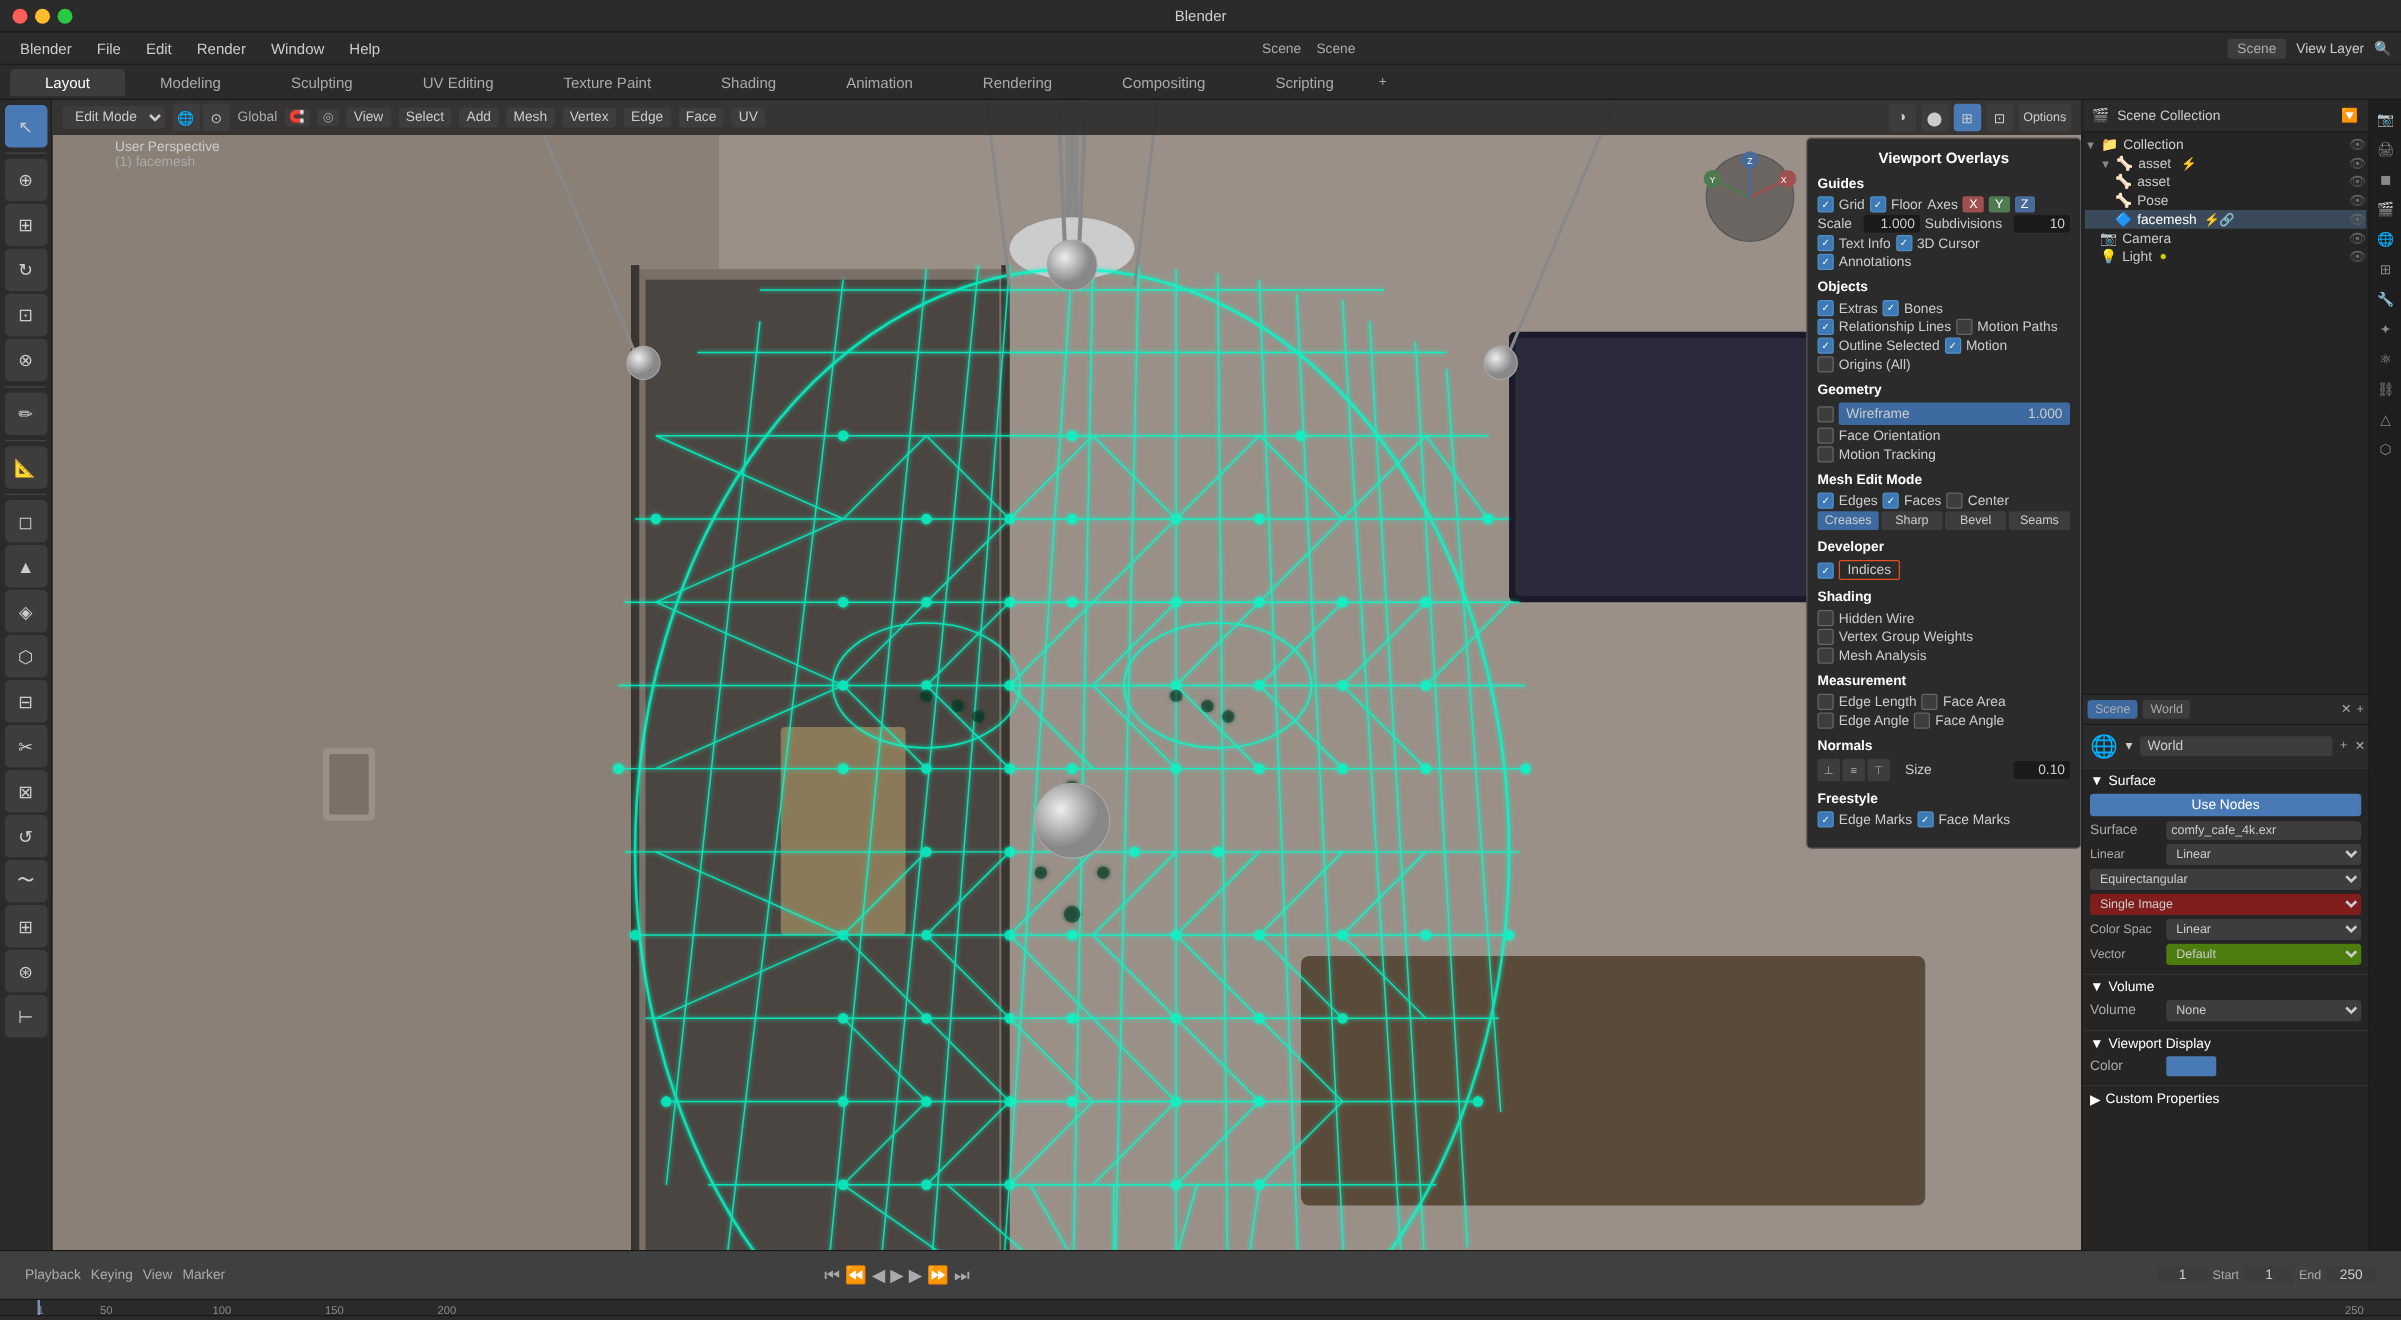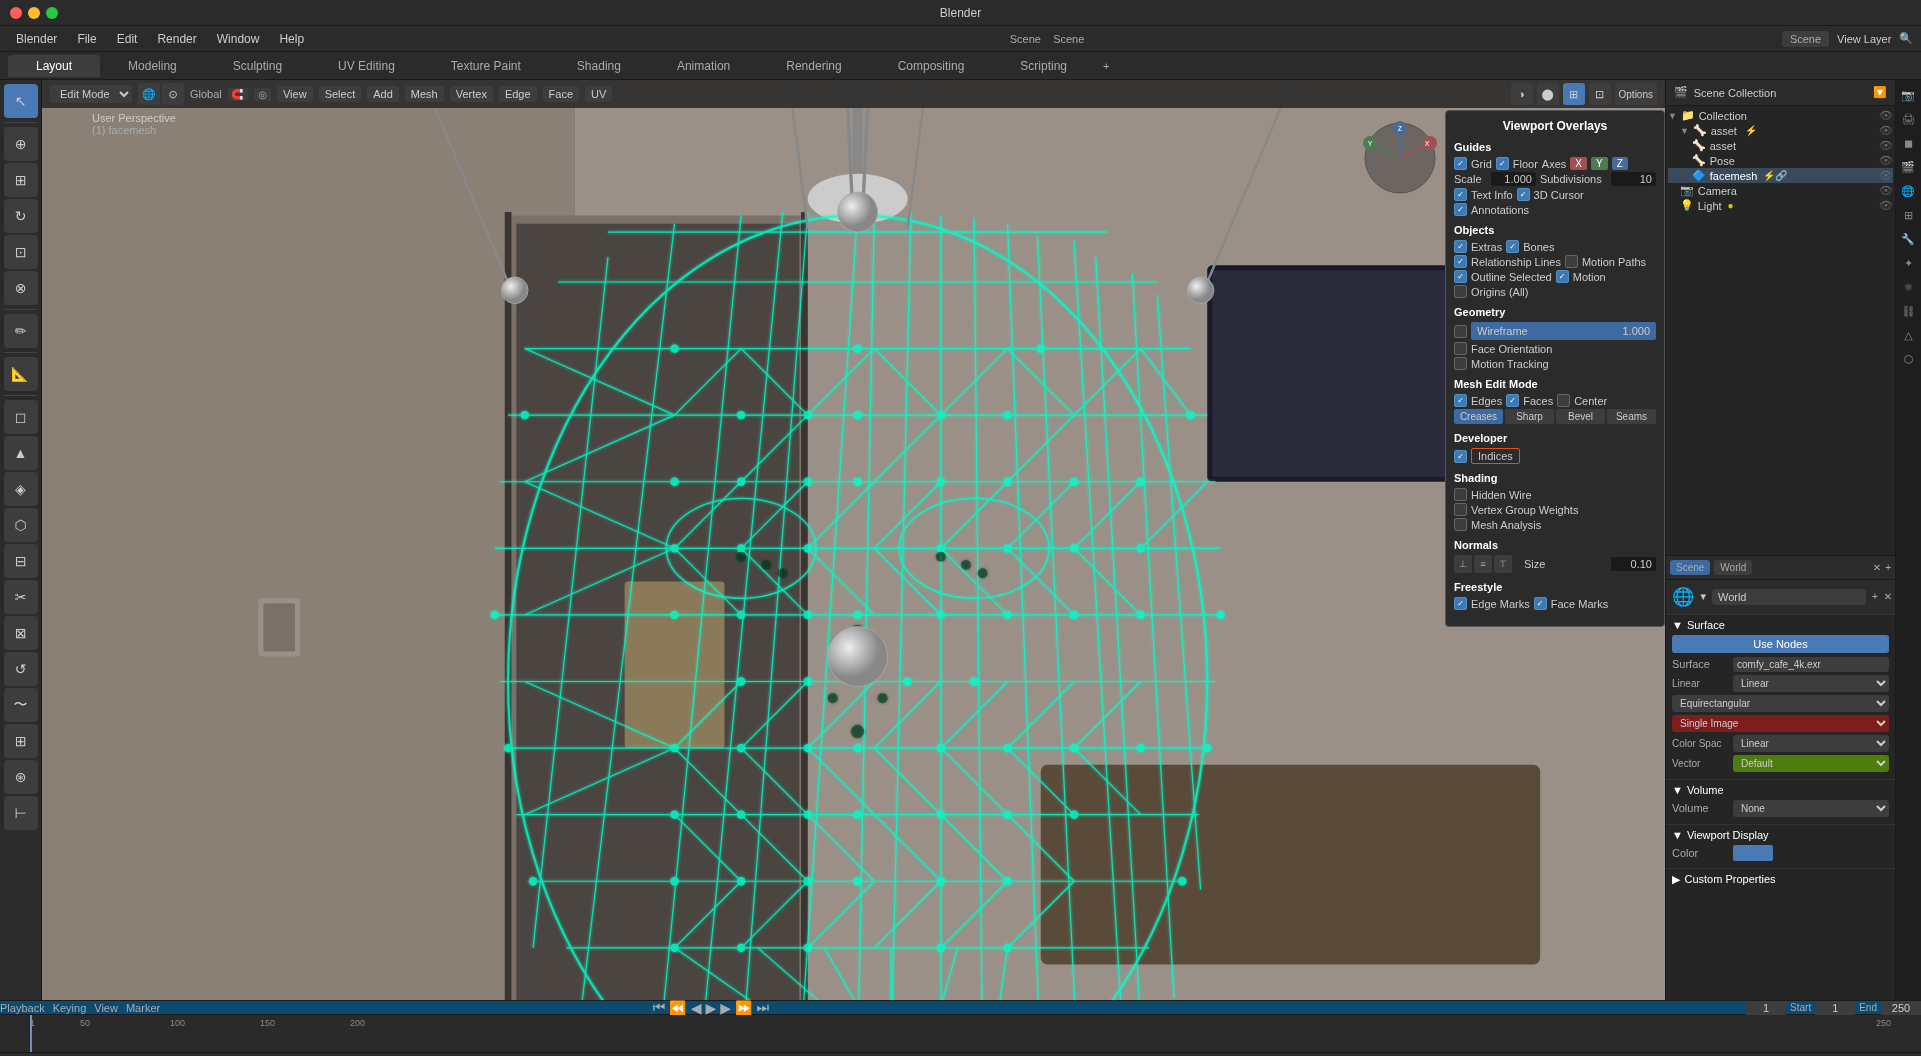--- a/index.html
+++ b/index.html
@@ -619,20 +619,35 @@
         <div class="ov-row">
           <div class="ov-check off"></div>
           <span class="ov-label">Vertex Group Weights</span>
         </div>
         <div class="ov-row">
           <div class="ov-check off"></div>
           <span class="ov-label">Mesh Analysis</span>
         </div>
       </div>
 
+      <div class="ov-section">
+        <div class="ov-title">Measurement</div>
+        <div class="ov-row">
+          <div class="ov-check off"></div>
+          <span class="ov-label">Edge Length</span>
+          <div class="ov-check off"></div>
+          <span class="ov-label">Face Area</span>
+        </div>
+        <div class="ov-row">
+          <div class="ov-check off"></div>
+          <span class="ov-label">Edge Angle</span>
+          <div class="ov-check off"></div>
+          <span class="ov-label">Face Angle</span>
+        </div>
+      </div>
 
       <div class="ov-section">
         <div class="ov-title">Normals</div>
         <div class="ov-row">
           <div class="normals-icons">
             <div class="norm-icon">⊥</div>
             <div class="norm-icon">≡</div>
             <div class="norm-icon">⊤</div>
           </div>
           <span class="ov-label" style="margin-left:8px;">Size</span>
@@ -820,21 +835,21 @@
       <div class="prop-icon">△</div>
       <div class="prop-icon">⬡</div>
     </div>
 
   </div>
 
 </div>
 
 <div style="height:52px;background:#2b2b2b;border-top:1px solid #1a1a1a;display:flex;flex-direction:column;">
 
-  <div style="height:14px;background:#0c4a6e;display:flex;align-items:center;padding:0 0;gap:8px;border-bottom:1px solid #1a1a1a;">
+  <div style="height:39px;background:#404040;display:flex;align-items:center;padding:0 20px;gap:8px;border-bottom:1px solid #1a1a1a;">
     <span style="color:#aaa;font-size:11px;cursor:pointer;">Playback</span>
     <span style="color:#aaa;font-size:11px;cursor:pointer;">Keying</span>
     <span style="color:#aaa;font-size:11px;cursor:pointer;">View</span>
     <span style="color:#aaa;font-size:11px;cursor:pointer;">Marker</span>
 
     <div style="margin:0 auto;display:flex;align-items:center;gap:4px;">
       <button class="tl-btn">⏮</button>
       <button class="tl-btn">⏪</button>
       <button class="tl-btn">◀</button>
       <button class="tl-btn">▶</button>

